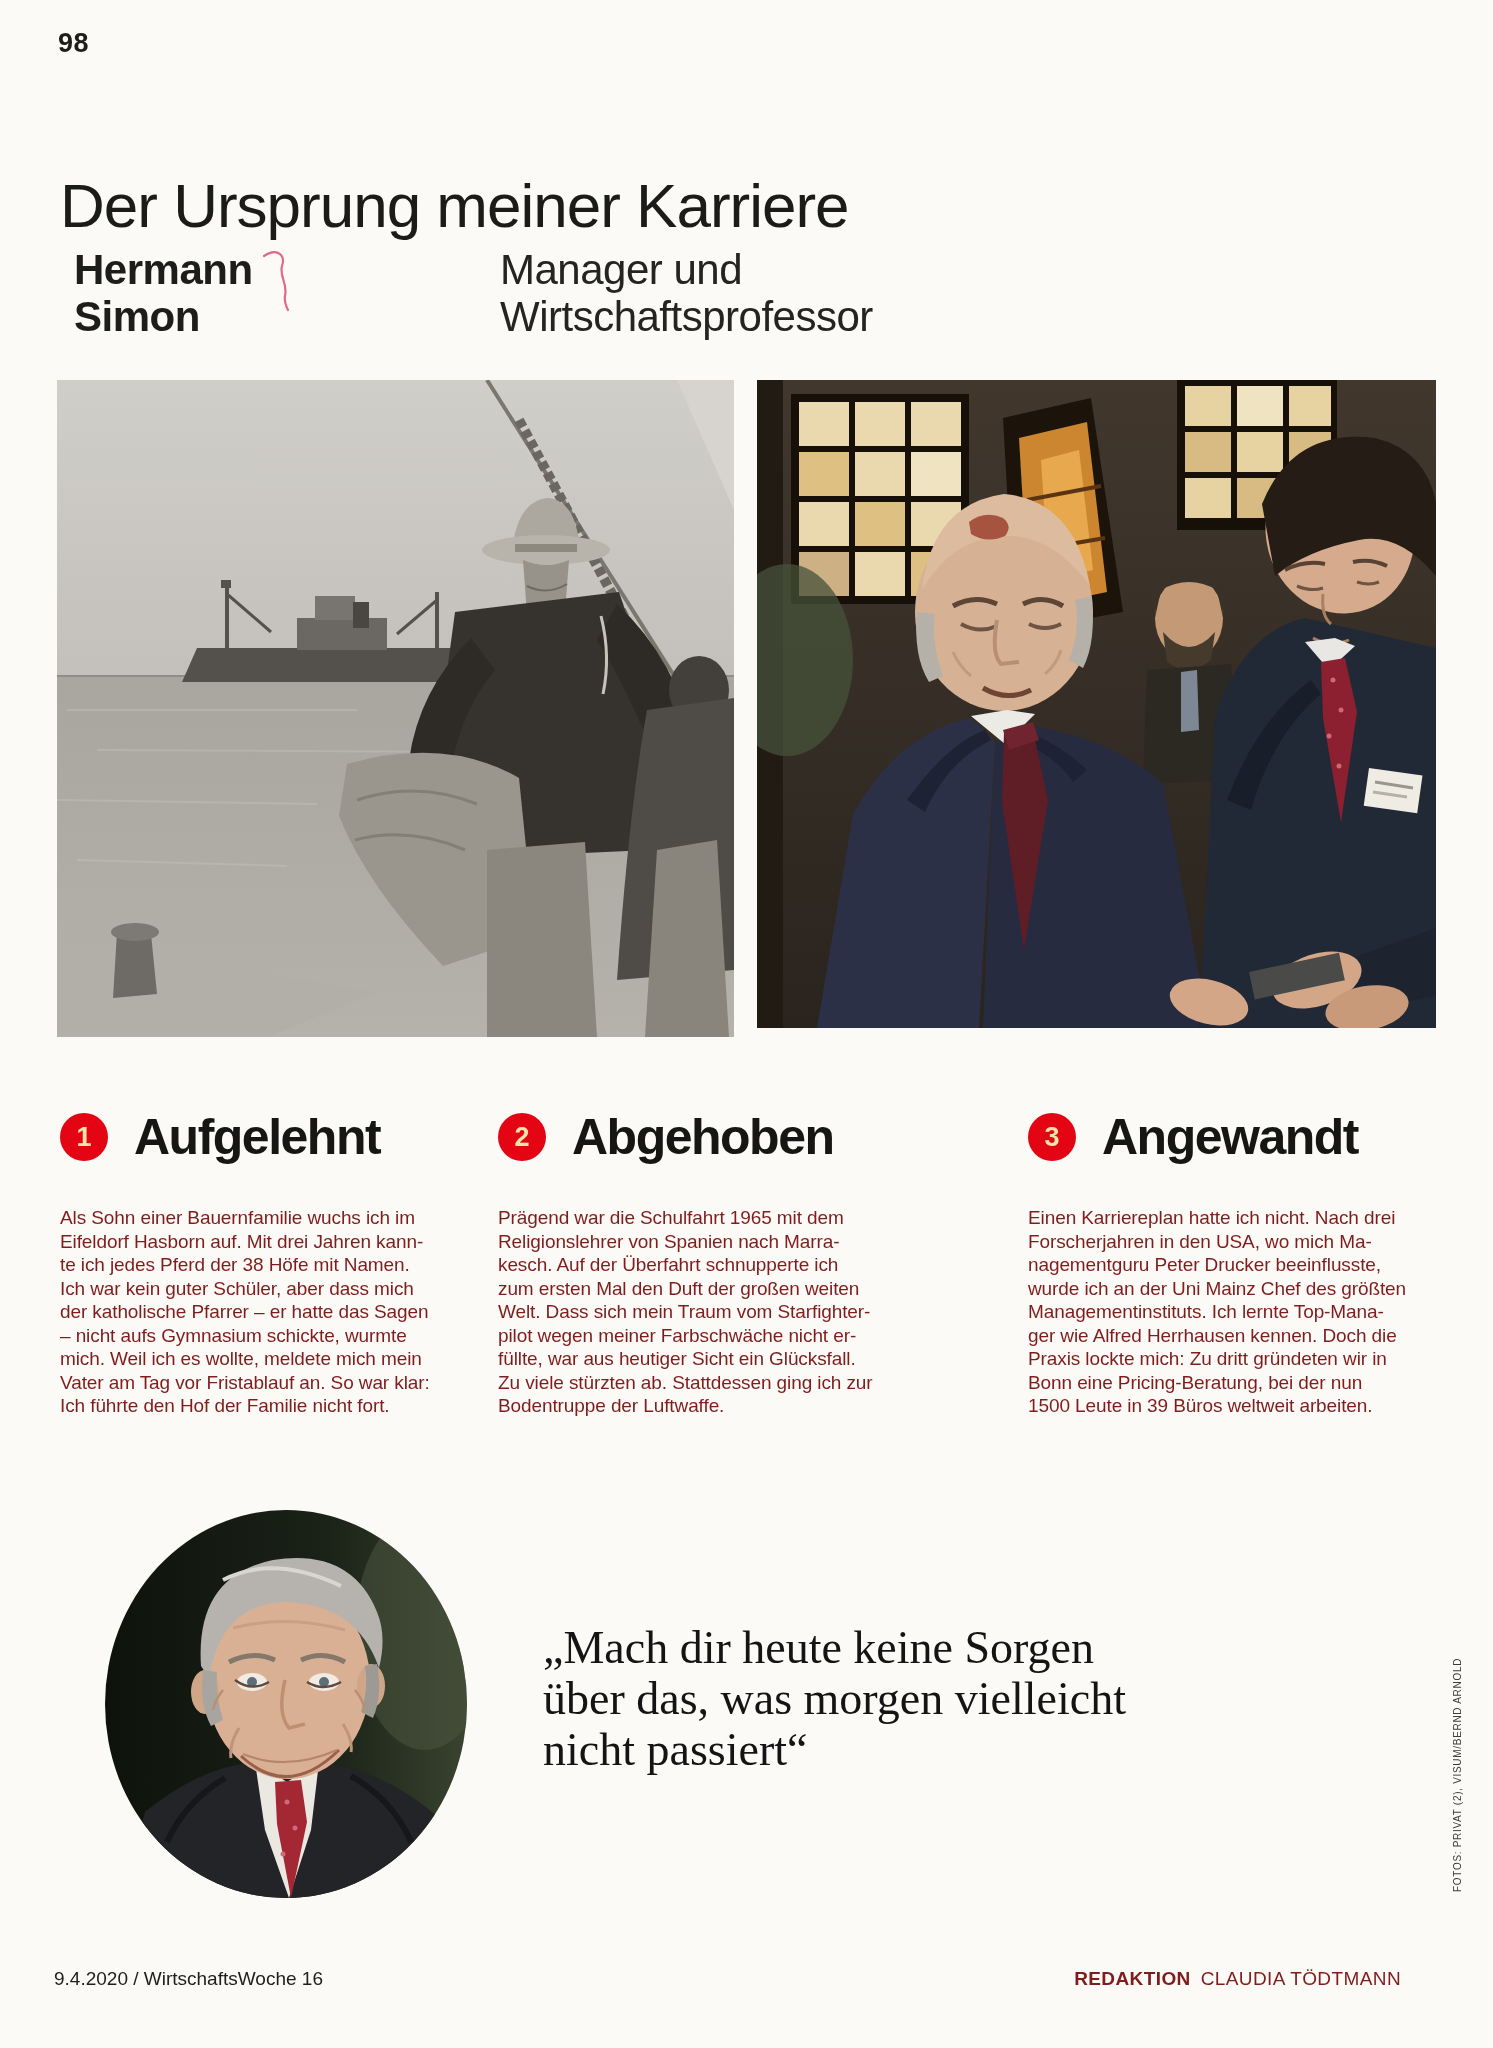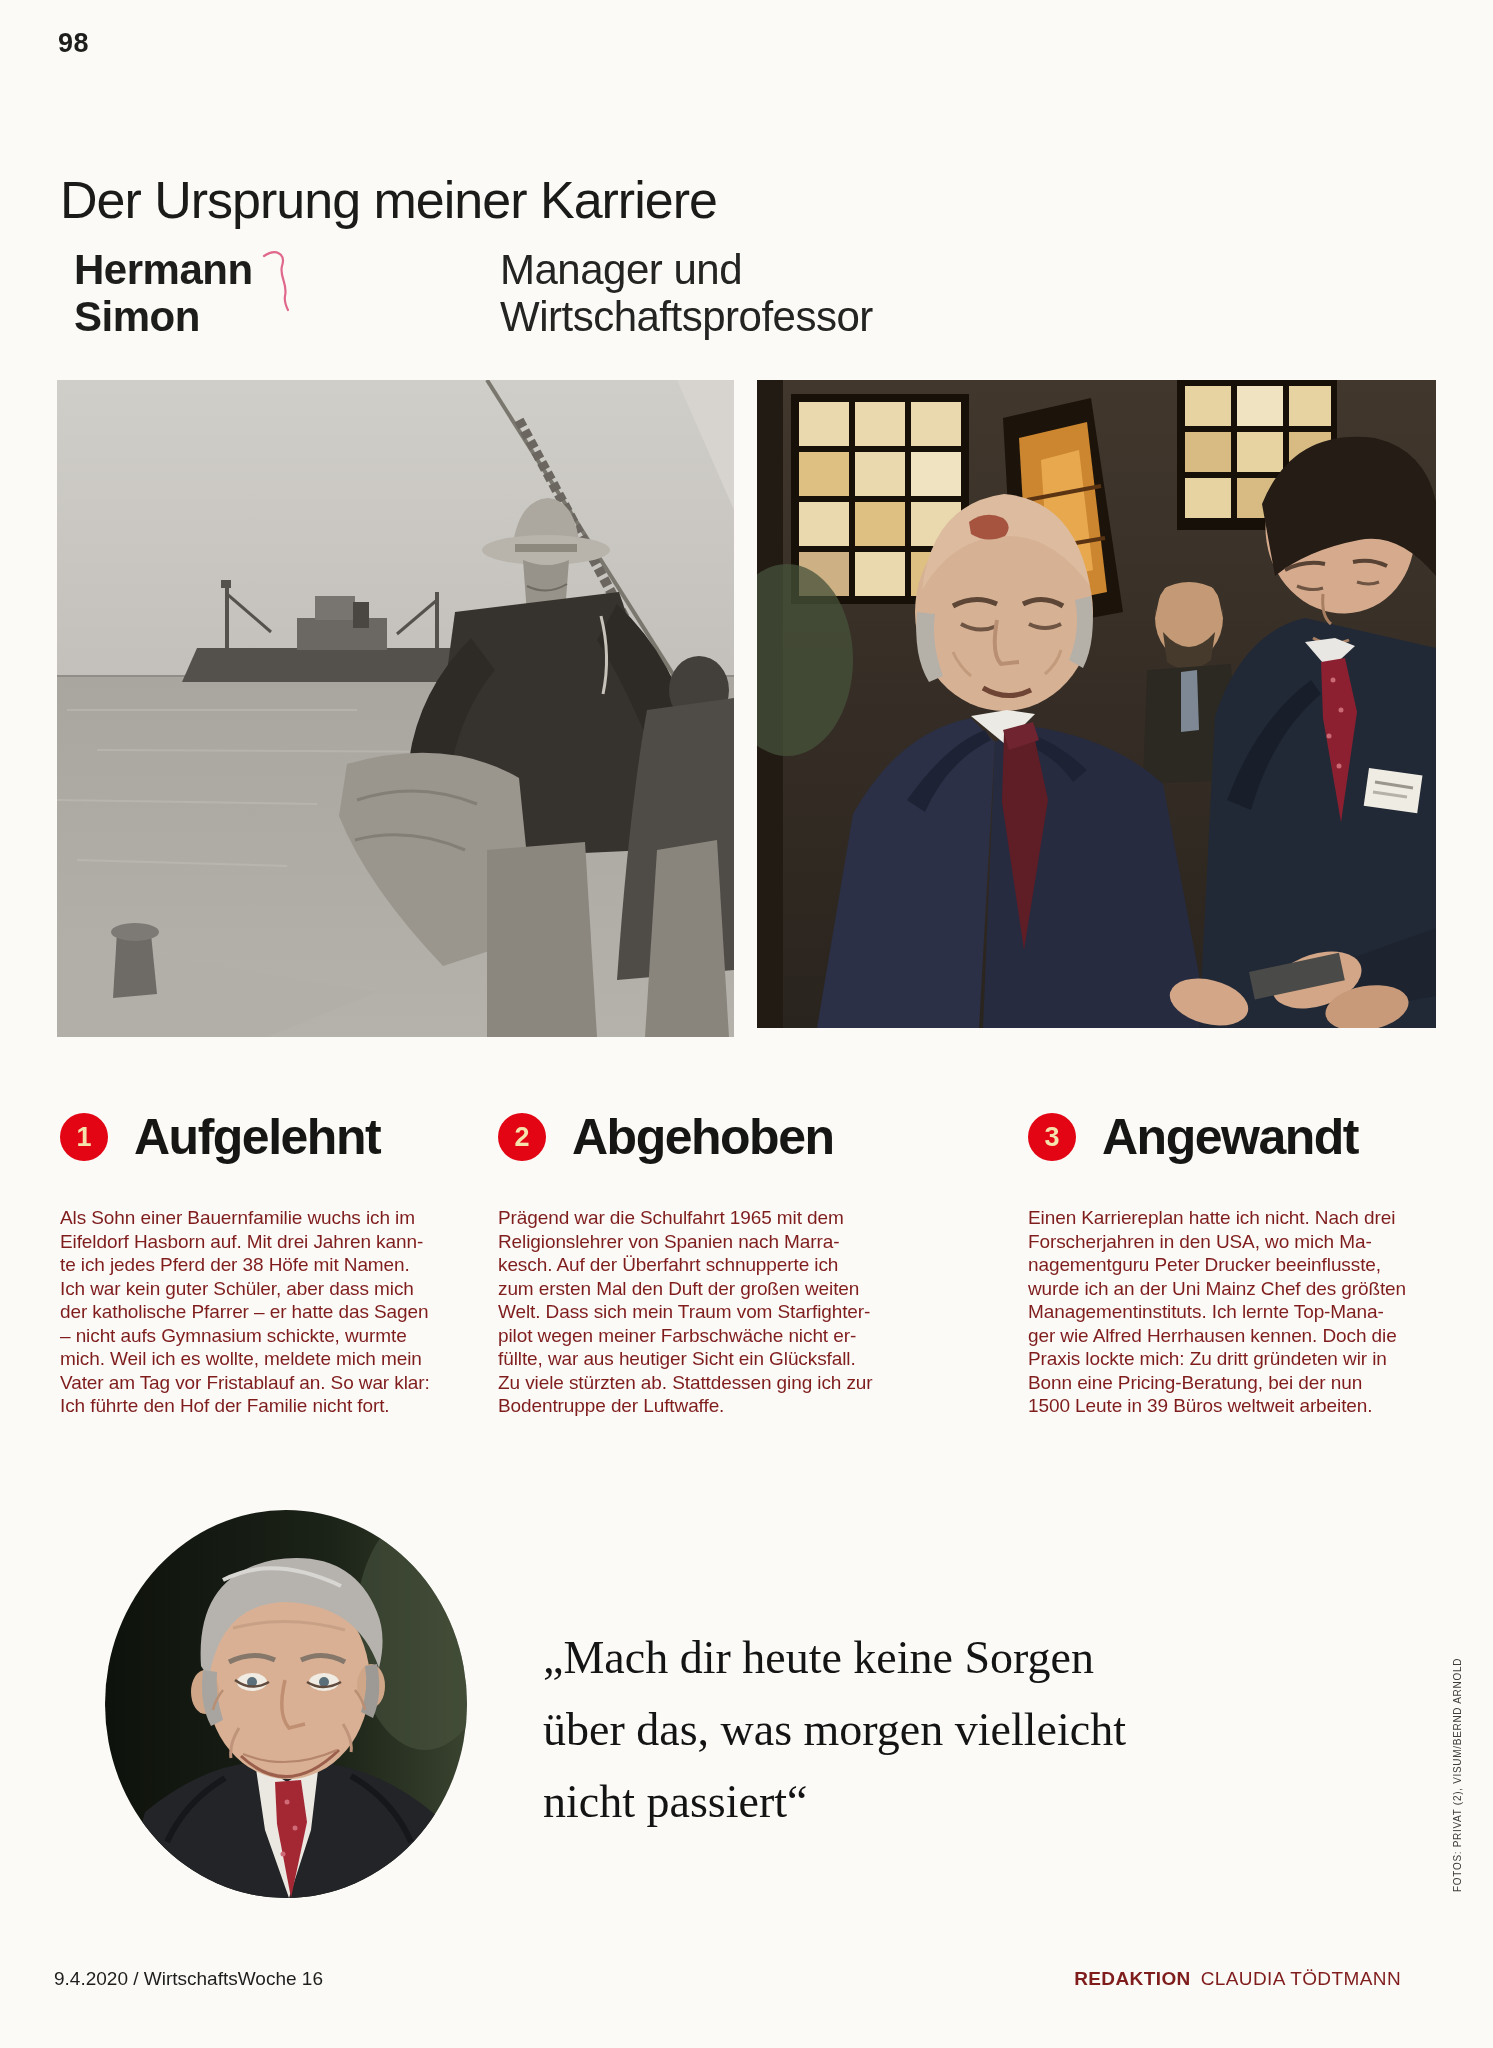--- a/index.html
+++ b/index.html
@@ -1,38 +1,38 @@
 <!DOCTYPE html>
 <html><head>
 <meta charset="utf-8">
 <style>
   html,body{margin:0;padding:0;background:#e8e6e2;}
   #page{position:relative;width:1493px;height:2048px;background:#fbfaf7;overflow:hidden;
         font-family:"Liberation Sans",sans-serif;color:#1d1d1b;}
   .abs{position:absolute;}
   #page-number{left:58px;top:28px;font-size:27px;font-weight:700;letter-spacing:0.5px;}
-  #headline{left:60px;top:170px;font-size:52px;font-weight:400;letter-spacing:-1px;color:#1b1b19;}
+  #headline{left:60px;top:170px;font-size:62px;font-weight:400;letter-spacing:-1px;color:#1b1b19;}
   #author-name{left:74px;top:246px;font-size:42px;font-weight:700;line-height:47px;white-space:pre-line;letter-spacing:-0.5px;}
   #author-role{left:500px;top:246px;font-size:42px;font-weight:400;line-height:47px;white-space:pre-line;letter-spacing:-0.5px;color:#242422;}
   #scribble{left:262px;top:250px;}
   .photo{position:absolute;overflow:hidden;background:#ccc;}
   #photo-boat{left:57px;top:380px;width:677px;height:657px;}
   #photo-gorbachev{left:757px;top:380px;width:679px;height:648px;}
   .photo svg{display:block;width:100%;height:100%;}
   .section{position:absolute;top:1108px;width:460px;}
   #section-1{left:60px;} #section-2{left:498px;} #section-3{left:1028px;}
   .sec-head{display:flex;align-items:center;gap:26px;}
   .num-badge{width:48px;height:48px;border-radius:50%;background:#e30514;color:#f5e3ae;
              font-size:27px;font-weight:700;display:flex;align-items:center;justify-content:center;flex:0 0 48px;}
   .sec-title{font-size:50px;font-weight:700;letter-spacing:-1.5px;color:#161614;}
   .sec-body{margin-top:40px;font-size:19px;line-height:23.5px;letter-spacing:-0.1px;
             white-space:pre-line;color:#7f1d1d;}
   #portrait{left:105px;top:1510px;width:362px;height:388px;border-radius:50%;overflow:hidden;}
   #portrait svg{display:block;width:100%;height:100%;}
-  #quote{left:543px;top:1622px;font-family:"Liberation Serif",serif;font-size:46px;line-height:72px;
+  #quote{left:543px;top:1622px;font-family:"Liberation Serif",serif;font-size:46px;line-height:51px;
          color:#141414;white-space:pre-line;letter-spacing:0px;}
   #footer-left{left:54px;top:1968px;font-size:19px;color:#1e1e1c;}
   #footer-right{right:92px;top:1968px;font-size:19px;letter-spacing:0.4px;color:#7f1d1d;}
   #footer-right .bold{font-weight:700;margin-right:10px;}
   #photo-credit{left:1452px;top:1892px;font-size:10px;letter-spacing:0.7px;color:#3c3c3a;
                 transform:rotate(-90deg);transform-origin:left top;white-space:nowrap;}
 </style>
 </head>
 <body>
 

